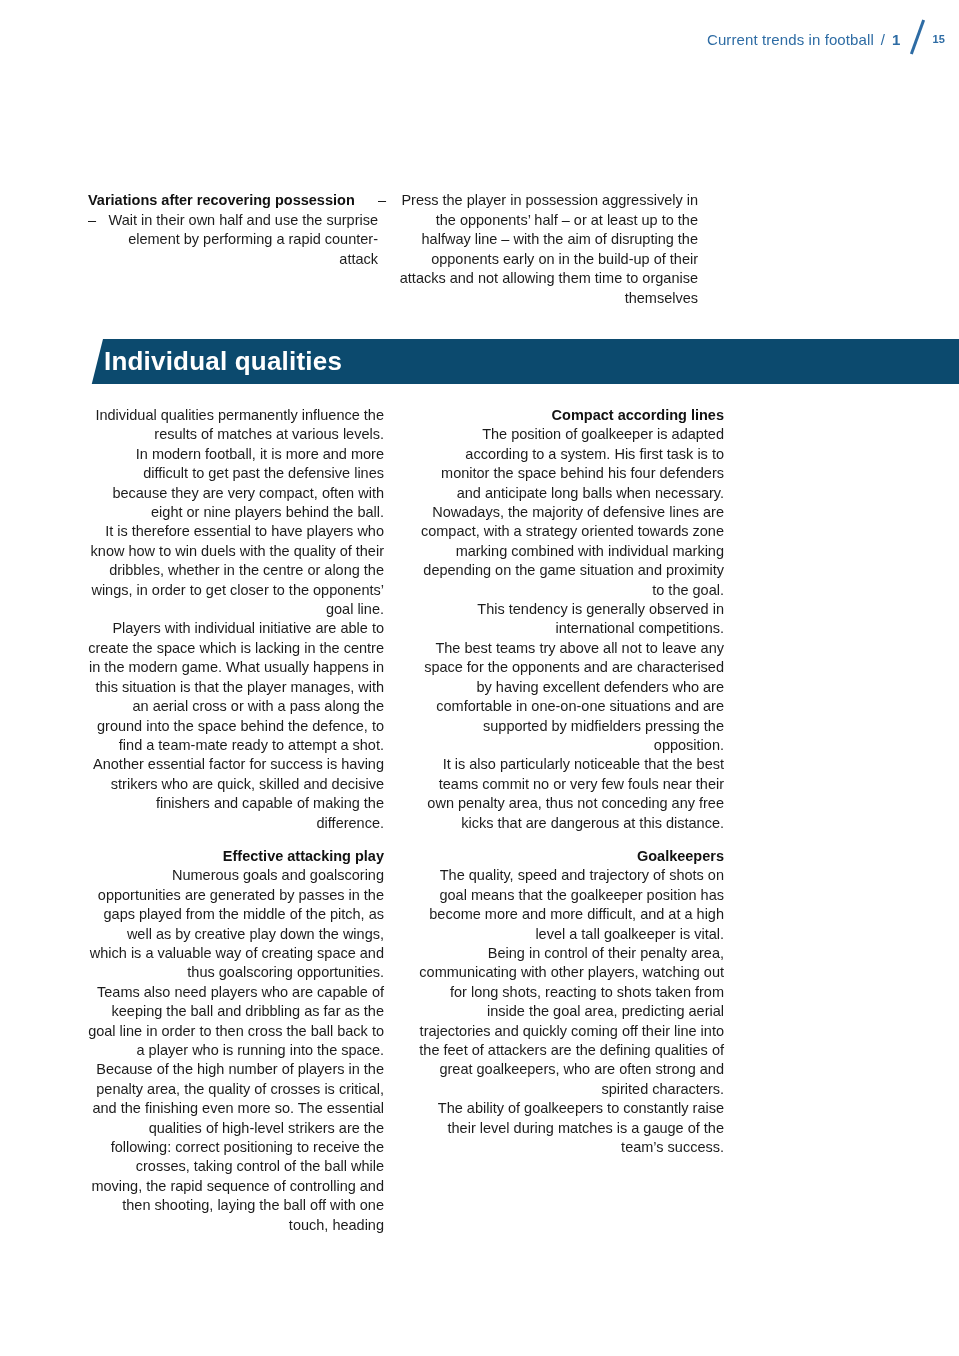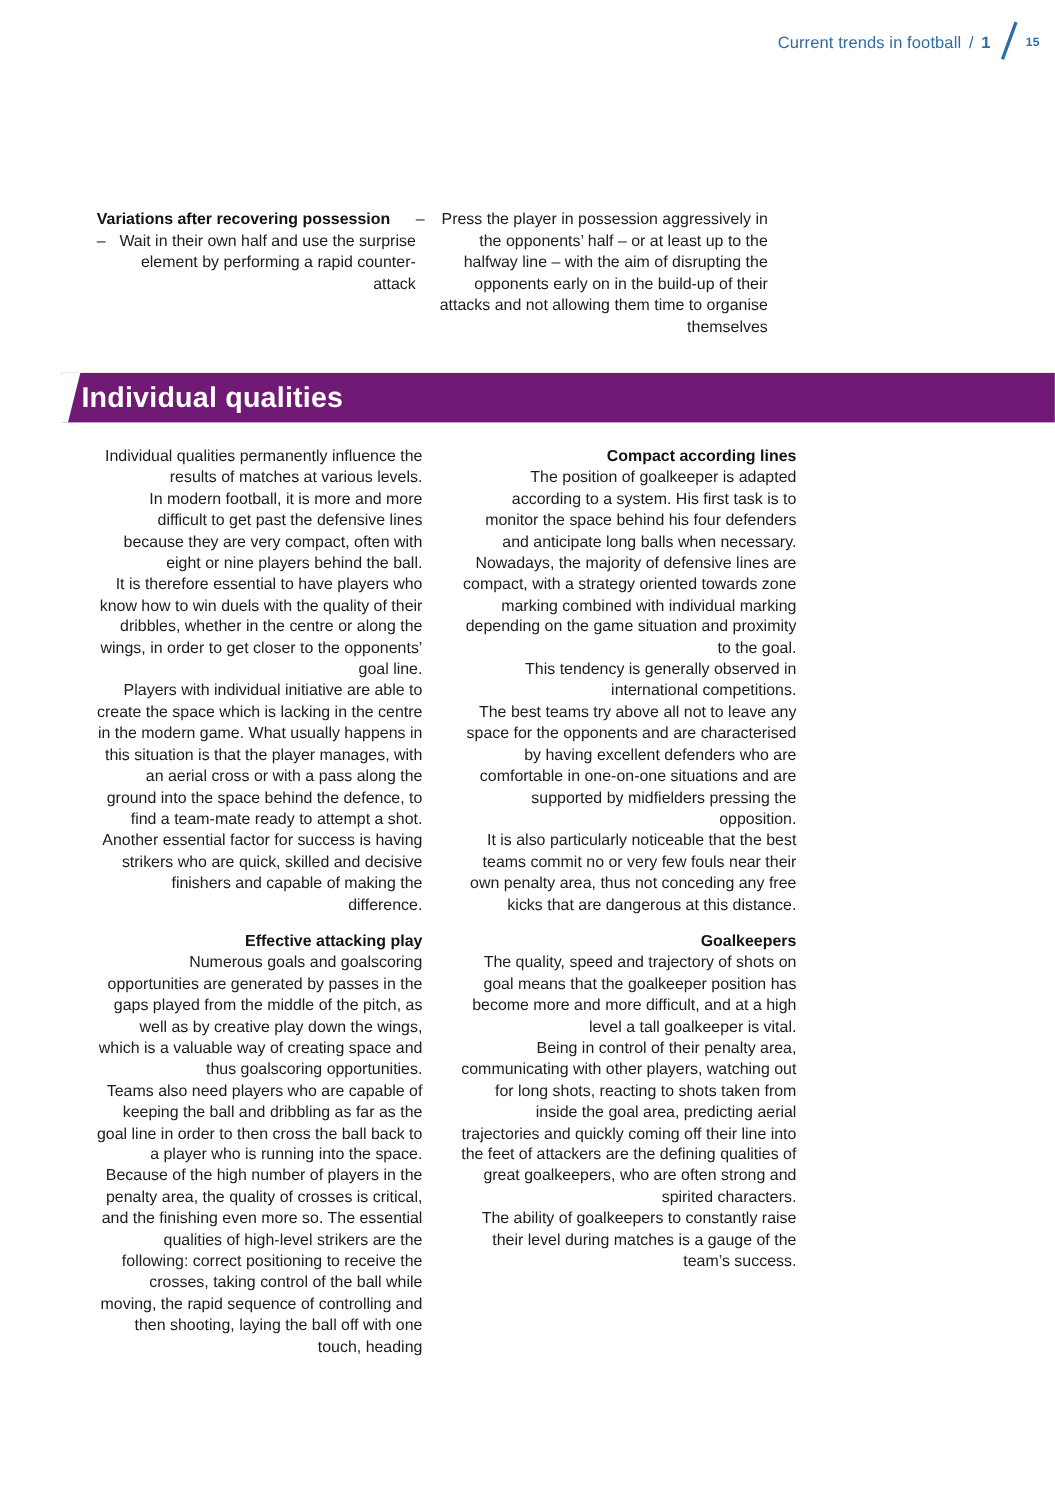--- a/index.html
+++ b/index.html
@@ -93,24 +93,24 @@
   }
   .bullet-text {
     flex: 1;
     text-align: right;
   }
 
   
   .banner {
     position: absolute;
     top: 339px;
-    left: 56px;
+    left: 86px;
     right: 0;
     height: 45px;
-    background: #701a75;
+    background: #0c4a6e;
     display: flex;
     align-items: center;
   }
   .banner .banner-bar {
     width: 17px;
     height: 45px;
     background: #ffffff;
     position: absolute;
     left: 0;
     top: 0;

